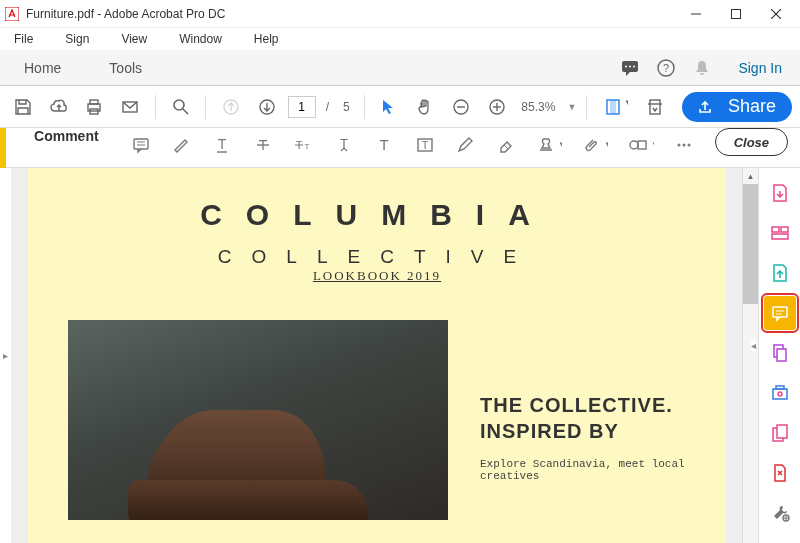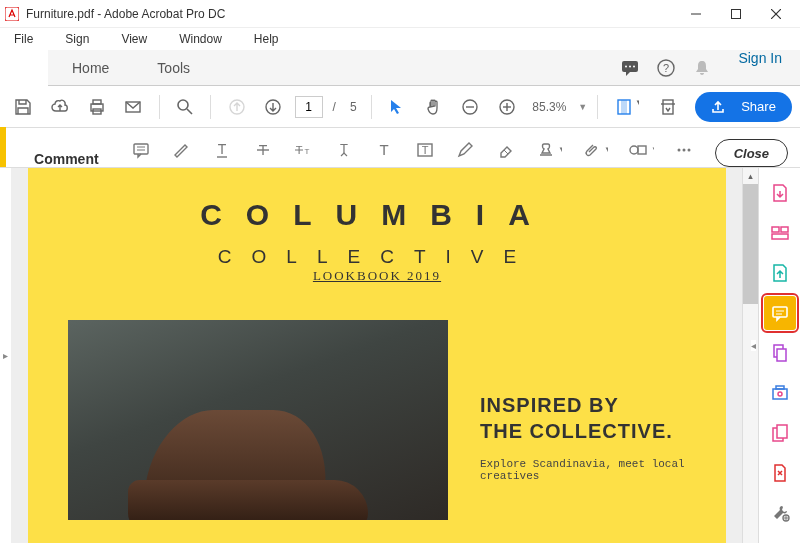--- a/index.html
+++ b/index.html
@@ -6,48 +6,48 @@
 body { width: 800px; height: 543px; background: #fff; overflow: hidden; font-size: 13px; color: #333; }
 
 .titlebar { height: 28px; display: flex; align-items: center; padding: 0 4px; background: #fff; border-bottom: 1px solid #eee; }
 .titlebar .app-icon { width: 16px; height: 16px; margin-right: 6px; display: inline-flex; align-items: center; justify-content: center; }
 .titlebar .title { flex: 1; font-size: 12px; color: #333; }
 .titlebar .win-btn { width: 40px; height: 28px; display: flex; align-items: center; justify-content: center; font-size: 13px; color: #333; }
 
 .menubar { height: 22px; display: flex; align-items: center; padding: 0 6px; gap: 16px; font-size: 12px; }
 .menubar .menu-item { padding: 2px 8px; }
 
-.tabbar { height: 36px; display: flex; border-bottom: 1px solid #ccc; background: #f5f5f5; margin-left: 48px; }
+.tabbar { height: 36px; display: flex; align-items: center; border-bottom: 1px solid #ccc; background: #f5f5f5; }
 .tabbar .tab { padding: 0 24px; height: 36px; display: flex; align-items: center; font-size: 14px; color: #555; position: relative; }
 .tabbar .tab.active { background: #fff; border-top: 1px solid #ccc; border-left: 1px solid #ccc; border-right: 1px solid #ccc; }
 .tabbar .tab .close-x { margin-left: 14px; font-size: 14px; color: #888; }
 .tabbar .spacer { flex: 1; }
 .tabbar .right-btn { width: 36px; height: 36px; display: flex; align-items: center; justify-content: center; color: #666; }
 .tabbar .signin { padding: 0 18px; font-size: 14px; color: #0369a1; }
 
 .toolbar { height: 42px; display: flex; align-items: center; padding: 0 8px; gap: 6px; border-bottom: 1px solid #ddd; background: #fff; }
 .toolbar .tbtn { width: 32px; height: 32px; display: flex; align-items: center; justify-content: center; color: #666; border-radius: 3px; }
 .toolbar .sep { width: 1px; height: 24px; background: #ddd; margin: 0 4px; }
 .toolbar .page-input { width: 28px; height: 22px; text-align: center; border: 1px solid #ccc; font-size: 12px; }
 .toolbar .page-total { font-size: 12px; color: #666; padding: 0 4px; }
 .toolbar .zoom-val { font-size: 12px; color: #666; padding: 0 4px; }
 .toolbar .dropdown-caret { font-size: 9px; color: #888; margin-left: 2px; }
-.share-btn { background: #1473e6; color: #fff; border-radius: 16px; height: 30px; padding: 0 16px; display: flex; align-items: center; gap: 16px; font-size: 13px; font-weight: 500; }
-
-.comment-bar { height: 40px; display: flex; align-items: flex-end; padding: 0 0 0 0; gap: 20px; border-bottom: 1px solid #ddd; background: #fff; }
+.share-btn { background: #1473e6; color: #fff; border-radius: 16px; height: 30px; padding: 0 16px; display: flex; align-items: center; gap: 16px; font-size: 18px; font-weight: 500; }
+
+.comment-bar { height: 40px; display: flex; align-items: flex-start; padding: 0 0 0 0; gap: 20px; border-bottom: 1px solid #ddd; background: #fff; }
 .comment-bar .yellow-tab { width: 10px; height: 40px; background: #f7c200; }
 .comment-bar .label { font-size: 14px; font-weight: 600; color: #333; padding: 0 12px 0 8px; }
 .comment-bar .cbtn { width: 34px; height: 34px; display: flex; align-items: center; justify-content: center; color: #777; border-radius: 3px; }
 .comment-bar .close-pill { margin-left: auto; margin-right: 12px; border: 1.5px solid #333; border-radius: 16px; height: 28px; padding: 0 18px; display: flex; align-items: center; font-size: 13px; font-weight: 600; font-style: italic; }
 
 .workspace { display: flex; height: 375px; position: relative; }
 .left-gutter { width: 12px; background: #fff; display: flex; align-items: center; justify-content: center; border-right: 1px solid #eee; }
 .left-gutter .handle { font-size: 10px; color: #888; }
 .doc-area { flex: 1; background: #eee; position: relative; overflow: hidden; }
-.page { background: #fde047; margin: 0 auto; width: 698px; height: 100%; position: relative; padding: 24px 40px 0 40px; }
+.page { background: #fef9c3; margin: 0 auto; width: 698px; height: 100%; position: relative; padding: 24px 40px 0 40px; }
 .page h1 { font-family: "Arial Black", Arial, sans-serif; font-weight: 900; letter-spacing: 24px; font-size: 30px; text-align: center; margin-top: 6px; }
 .page h2 { font-family: Arial, sans-serif; font-weight: 400; letter-spacing: 20px; font-size: 19px; text-align: center; margin-top: 14px; }
 .page .sub { text-align: center; font-size: 13px; letter-spacing: 2px; color: #333; font-family: Georgia, serif; text-decoration: underline; }
 .page .lower { display: flex; margin-top: 36px; gap: 32px; height: 200px; }
 .page .photo { width: 380px; background: linear-gradient(160deg, #5b6460 0%, #3f4542 40%, #2e2a26 100%); position: relative; overflow: hidden; }
 .page .chair { position: absolute; bottom: -10px; left: 60px; width: 260px; height: 140px; }
 .page .chair .back { position: absolute; left: 20px; bottom: 20px; width: 180px; height: 100px; background: linear-gradient(180deg, #6b4a37, #3a2519); border-radius: 60px 60px 10px 10px / 80px 80px 10px 10px; transform: skewX(-6deg); }
 .page .chair .seat { position: absolute; left: 0; bottom: 0; width: 240px; height: 50px; background: linear-gradient(180deg, #5a3b2a, #2b1a11); border-radius: 14px 40px 20px 20px; }
 .page .text-col { flex: 1; padding-top: 72px; }
 .page .text-col h3 { font-family: Arial, sans-serif; font-weight: 900; font-size: 20px; letter-spacing: 1px; line-height: 1.3; }
@@ -336,22 +336,22 @@
       <div class="sub">LOOKBOOK 2019</div>
       <div class="lower">
         <div class="photo">
           <div class="chair">
             <div class="back"></div>
             <div class="seat"></div>
 
           </div>
         </div>
         <div class="text-col">
+          <h3>THE COLLECTIVE.</h3>
           <h3>INSPIRED BY</h3>
-          <h3>THE COLLECTIVE.</h3>
           <p>Explore Scandinavia, meet local creatives</p>
         </div>
       </div>
     </div>
   </div>
   <div class="scroll-v">
     <div class="arrow up">▴</div>
     <div class="thumb" style="top:16px"></div>
   </div>
   <div class="right-rail">

